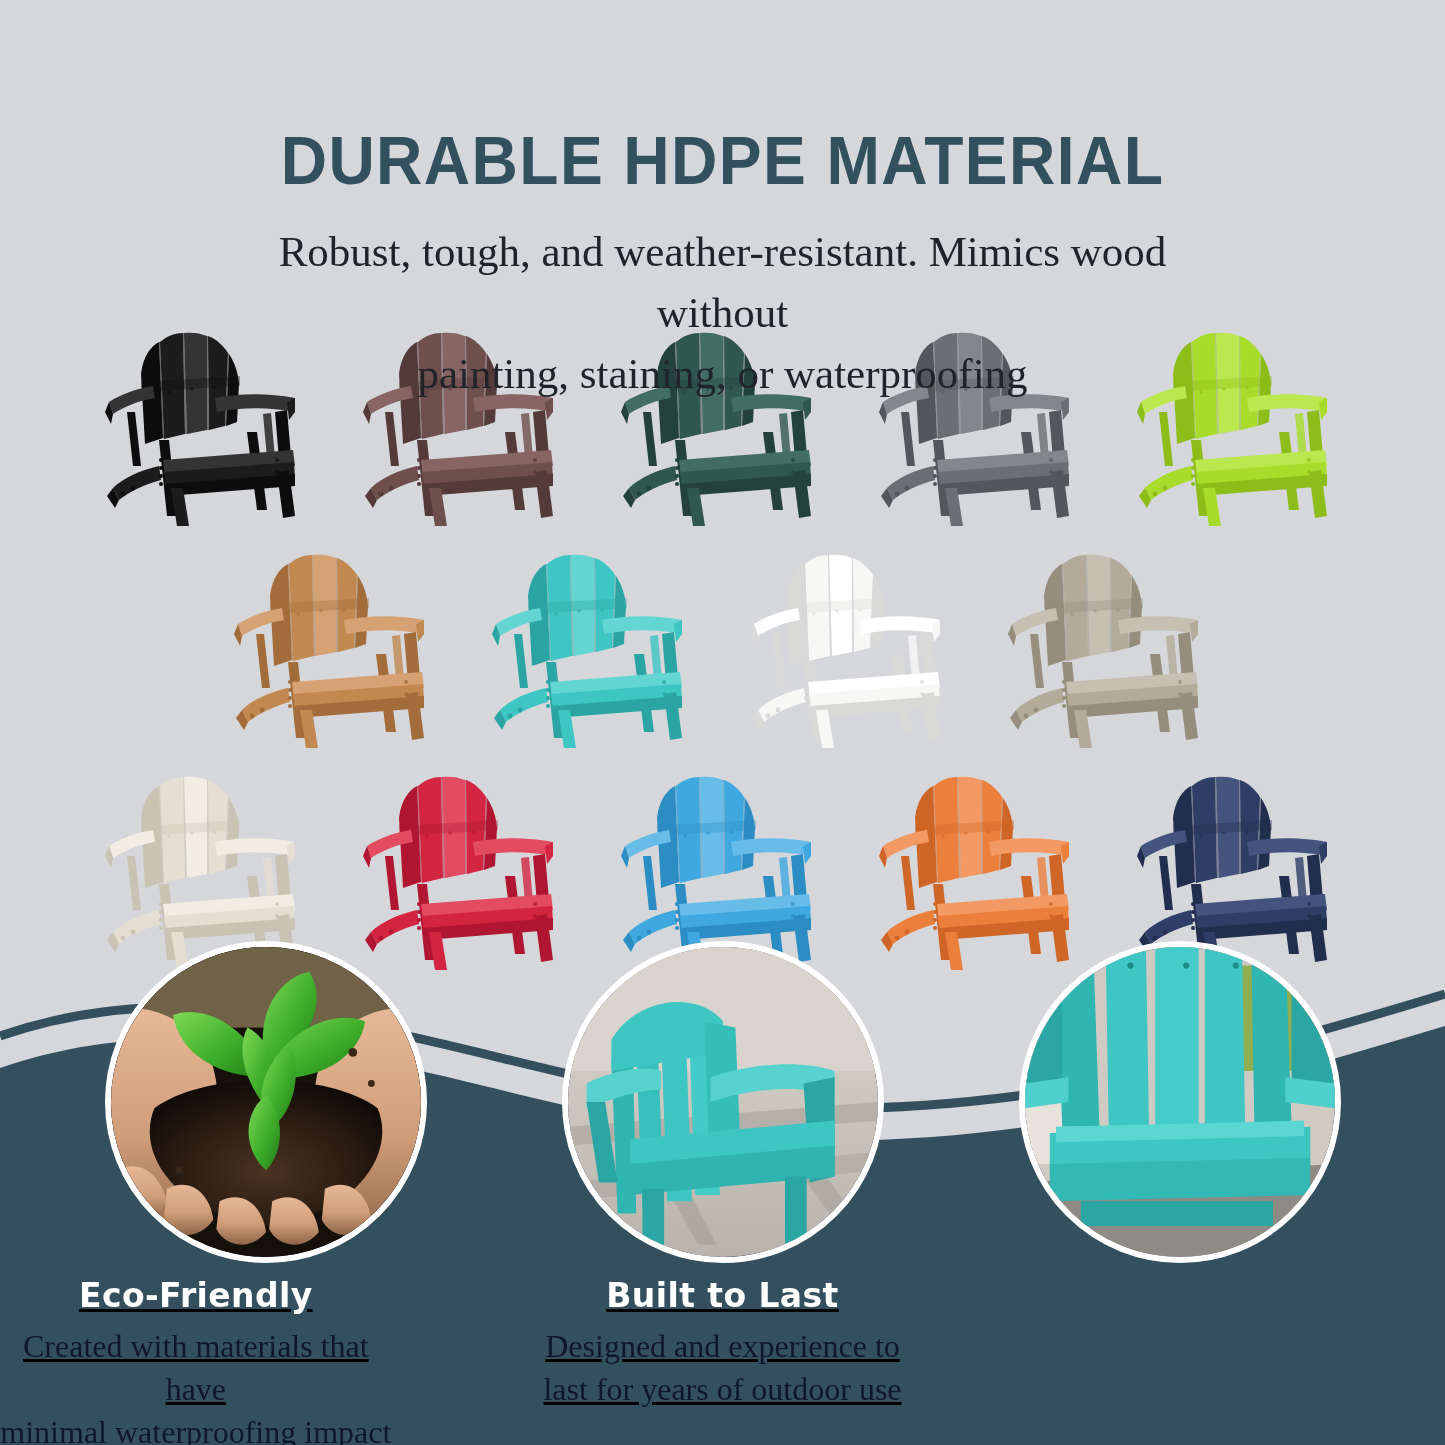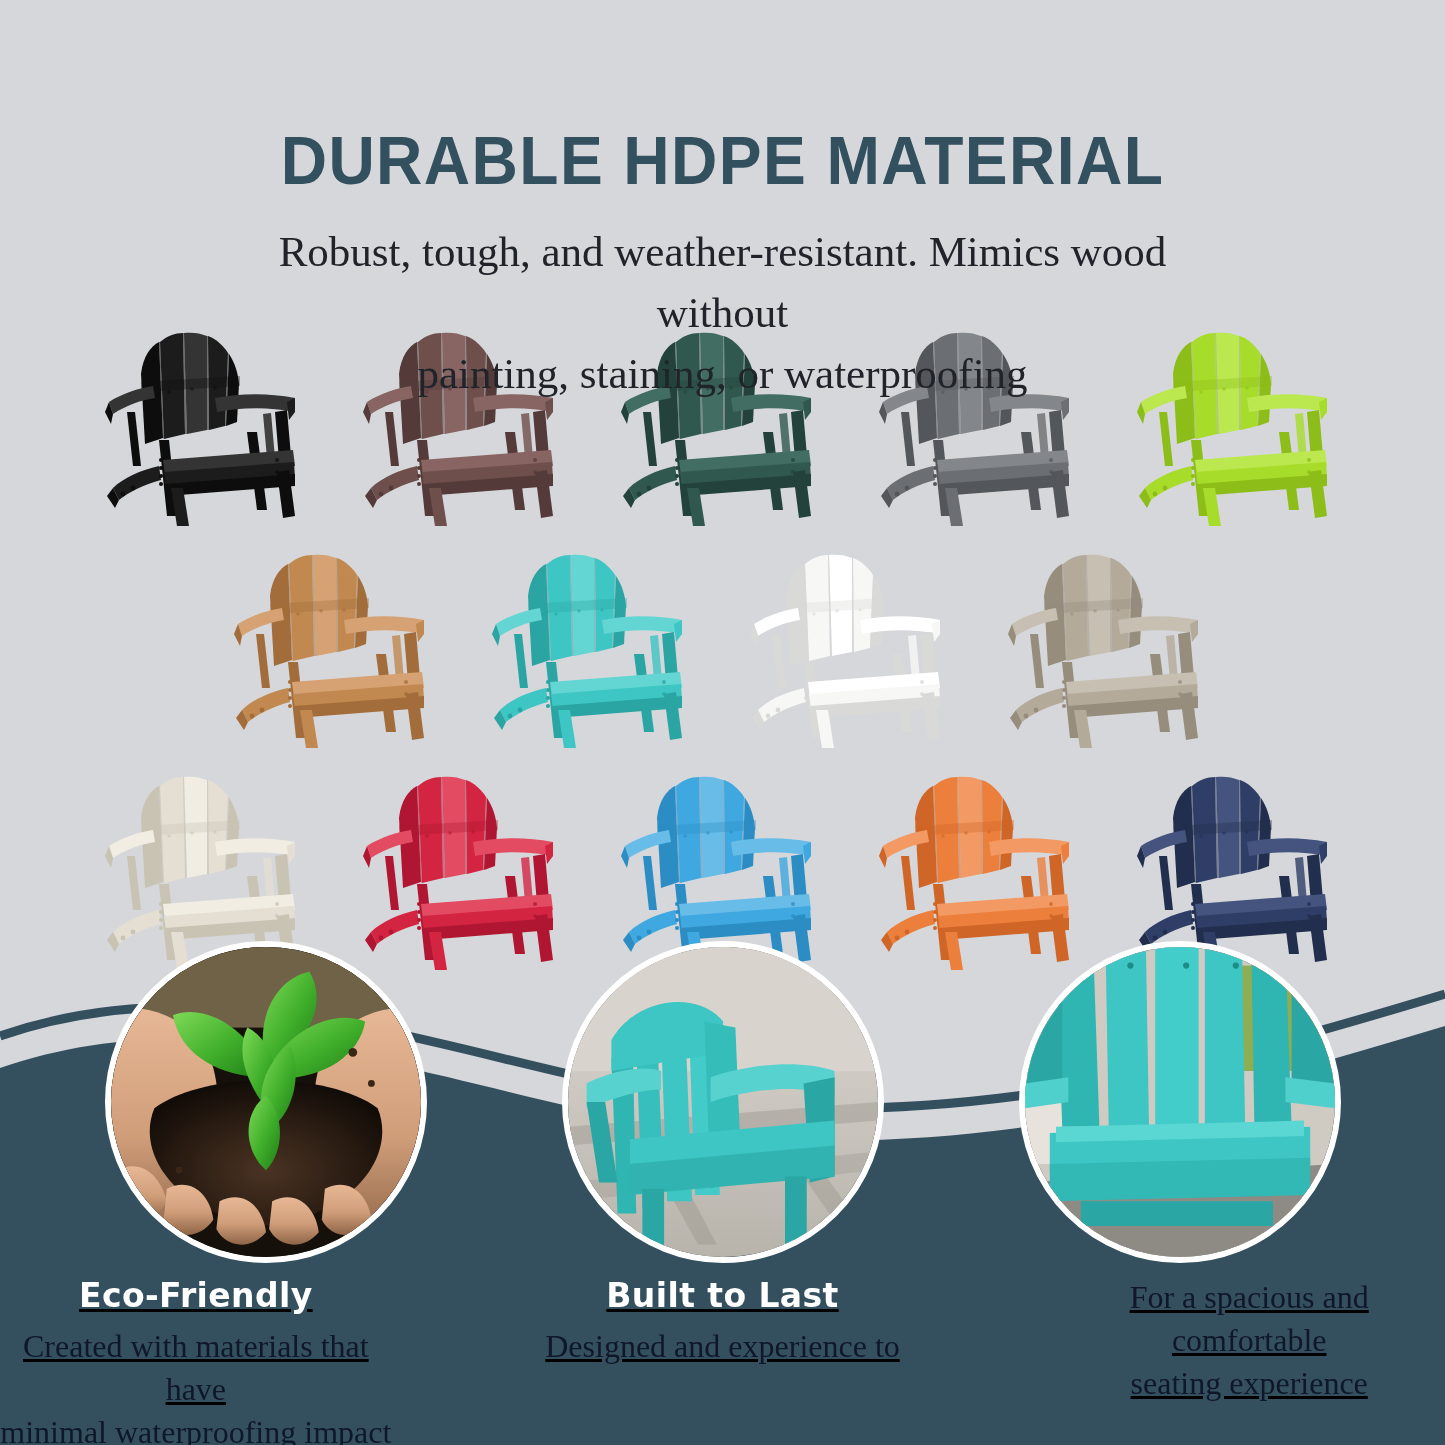--- a/index.html
+++ b/index.html
@@ -1228,26 +1228,23 @@
         <p class="p">
           <span>Created with materials that have</span><br>
           <span>minimal waterproofing impact</span>
         </p>
       </div>
 
       <div class="cap">
         <p class="h">Built to Last</p>
         <p class="p">
           <span>Designed and experience to</span><br>
+          <span>last for years of outdoor use</span>
         </p>
       </div>
 
       <div class="cap">
-        <p class="p">
-          <span>For a spacious and comfortable</span><br>
-          <span>seating experience</span>
-        </p>
       </div>
 
     </div>
   </div>
 
 </div>
 
 </body></html>

